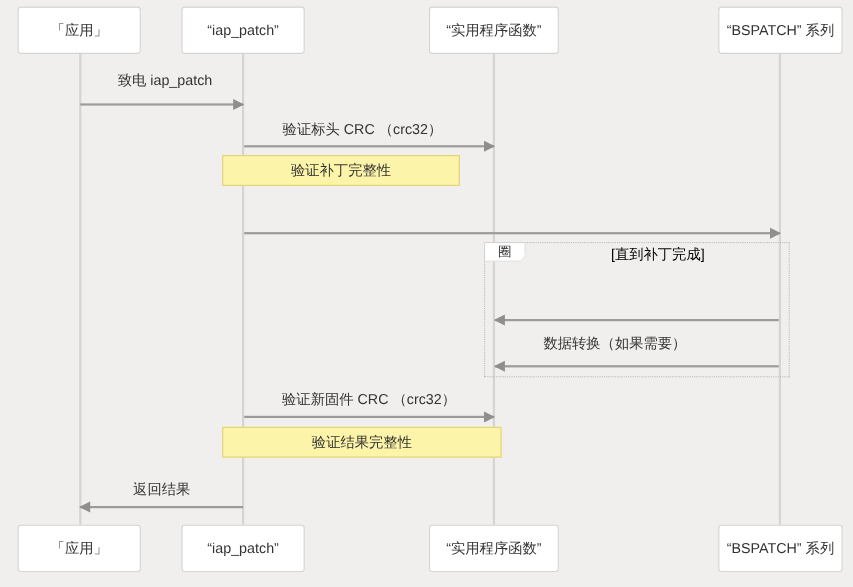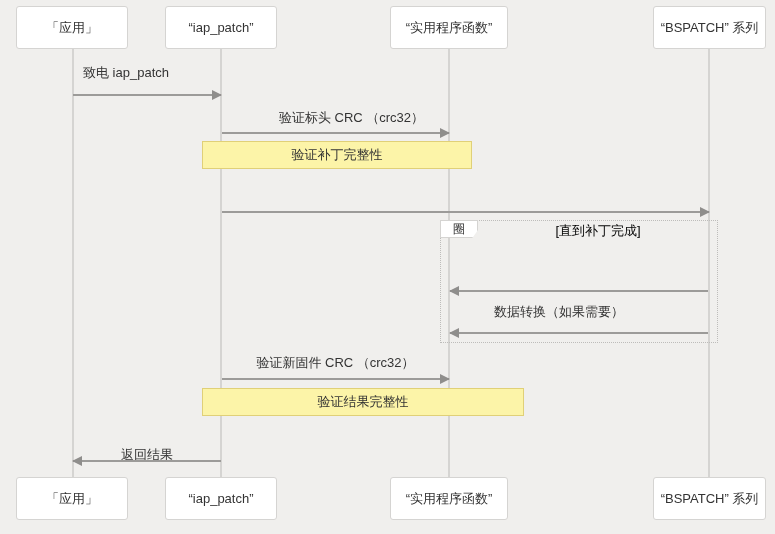--- a/index.html
+++ b/index.html
@@ -90,31 +90,31 @@
   <div class="lifeline" style="left:72px"></div>
   <div class="lifeline" style="left:220px"></div>
   <div class="lifeline" style="left:448px"></div>
   <div class="lifeline" style="left:708px"></div>
 
   <div class="participant" style="left:16px;top:6px;width:112px">「应用」</div>
   <div class="participant" style="left:165px;top:6px;width:112px">“iap_patch”</div>
   <div class="participant" style="left:390px;top:6px;width:118px">“实用程序函数”</div>
   <div class="participant" style="left:653px;top:6px;width:113px">“BSPATCH” 系列</div>
 
-  <div class="msg-label" style="left:62px;top:64px;width:128px">致电 iap_patch</div>
+  <div class="msg-label" style="left:86px;top:64px;width:128px">致电 iap_patch</div>
   <div class="arrow" style="left:73px;top:94px;width:148px">
     <span class="head right"></span>
   </div>
 
-  <div class="msg-label" style="left:238px;top:109px;width:227px">验证标头 CRC （crc32）</div>
+  <div class="msg-label" style="left:216px;top:109px;width:227px">验证标头 CRC （crc32）</div>
   <div class="arrow" style="left:222px;top:132px;width:227px">
     <span class="head right"></span>
   </div>
 
-  <div class="note" style="left:202px;top:141px;width:270px">验证补丁完整性</div>
+  <div class="note" style="left:202px;top:141px;width:216px">验证补丁完整性</div>
 
   <div class="arrow" style="left:222px;top:211px;width:487px">
     <span class="head right"></span>
   </div>
 
   <div class="loop-frame" style="left:440px;top:220px;width:278px;height:123px"></div>
   <div class="loop-label" style="left:440px;top:220px;width:38px;height:18px">圈</div>
   <div class="loop-condition" style="left:478px;top:222px;width:240px">[直到补丁完成]</div>
 
   <div class="arrow" style="left:450px;top:290px;width:258px">
@@ -124,23 +124,23 @@
   <div class="msg-label" style="left:450px;top:303px;width:218px">数据转换（如果需要）</div>
   <div class="arrow" style="left:450px;top:332px;width:258px">
     <span class="head left"></span>
   </div>
 
   <div class="msg-label" style="left:222px;top:354px;width:227px">验证新固件 CRC （crc32）</div>
   <div class="arrow" style="left:222px;top:378px;width:227px">
     <span class="head right"></span>
   </div>
 
-  <div class="note" style="left:202px;top:388px;width:322px">验证结果完整性</div>
+  <div class="note" style="left:202px;top:388px;width:254px">验证结果完整性</div>
 
-  <div class="msg-label" style="left:73px;top:446px;width:148px">返回结果</div>
+  <div class="msg-label" style="left:73px;top:436px;width:148px">返回结果</div>
   <div class="arrow" style="left:73px;top:460px;width:148px">
     <span class="head left"></span>
   </div>
 
   <div class="participant" style="left:16px;top:477px;width:112px">「应用」</div>
   <div class="participant" style="left:165px;top:477px;width:112px">“iap_patch”</div>
   <div class="participant" style="left:390px;top:477px;width:118px">“实用程序函数”</div>
   <div class="participant" style="left:653px;top:477px;width:113px">“BSPATCH” 系列</div>
 
 </div>

